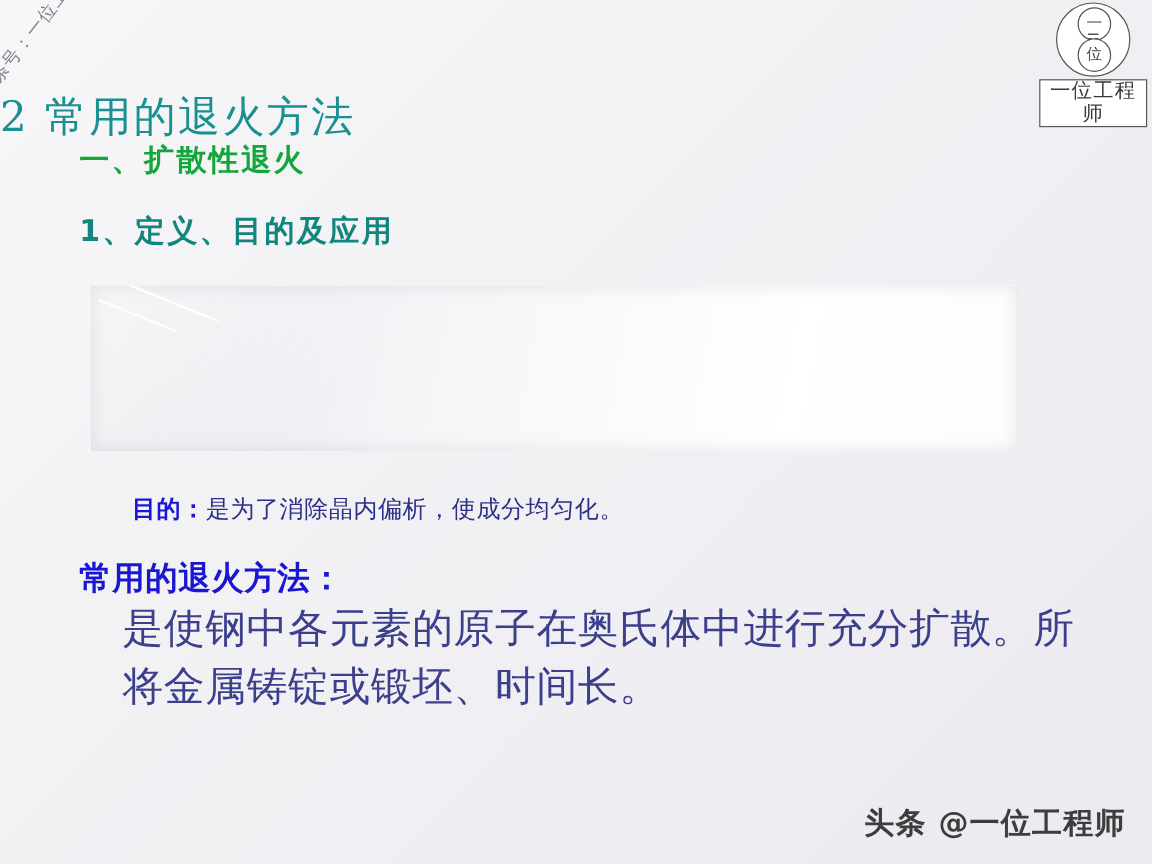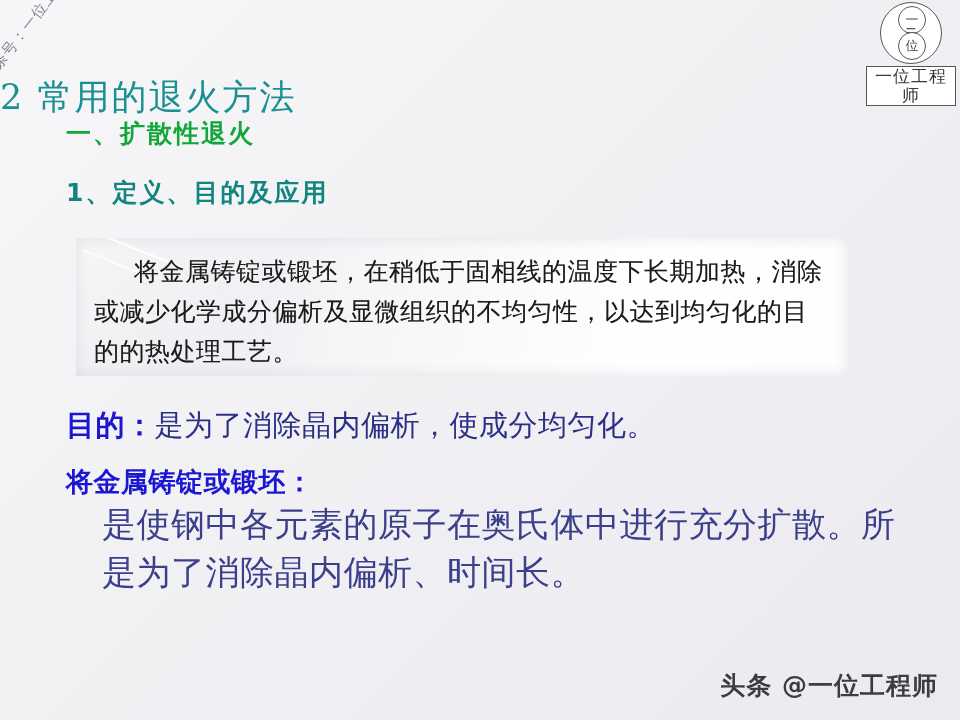--- a/index.html
+++ b/index.html
@@ -163,25 +163,26 @@
 
   
   .body-block {
     position: absolute;
     left: 66px;
     top: 400px;
     width: 860px;
     color: #2b2f86;
   }
   .body-line {
-    font-size: 29px;
+    font-size: 20px;
     line-height: 50px;
     letter-spacing: .5px;
     white-space: nowrap;
     font-family: Liberation Sans, sans-serif;
+    margin-left: 44px;
   }
   .body-line.spaced { margin-top: 4px; }
   .lead {
     color: #1a16d2;
     font-weight: bold;
   }
   .block-label {
     margin-top: 14px;
     font-size: 27px;
     font-weight: bold;
@@ -228,33 +229,32 @@
 
   <div class="slide-title">2  常用的退火方法</div>
 
   <div class="heading-1">一、扩散性退火</div>
 
   <div class="heading-2">1、定义、目的及应用</div>
 
   <div class="scan-box">
     <div class="scan-streak"></div>
     <div class="scan-streak s2"></div>
-    <div class="scan-text">将金属铸锭或锻坯，在稍低于固相线的温度下长期加热，消除或减少化学成分偏析及显微组织的不均匀性，以达到均匀化的目的的热处理工艺。</div>
   </div>
 
   <div class="body-block">
 
     <div class="body-line">
       <span class="lead">目的：</span><span>是为了消除晶内偏析，使成分均匀化。</span>
     </div>
 
 
-    <div class="block-label">将金属铸锭或锻坯：</div>
+    <div class="block-label">常用的退火方法：</div>
 
     <div class="indent-line">是使钢中各元素的原子在奥氏体中进行充分扩散。所</div>
 
-    <div class="indent-line">是为了消除晶内偏析、时间长。</div>
+    <div class="indent-line">将金属铸锭或锻坯、时间长。</div>
 
   </div>
 
   <div class="footer-brand">头条 @一位工程师</div>
 
 </div>
 
 </body></html>

